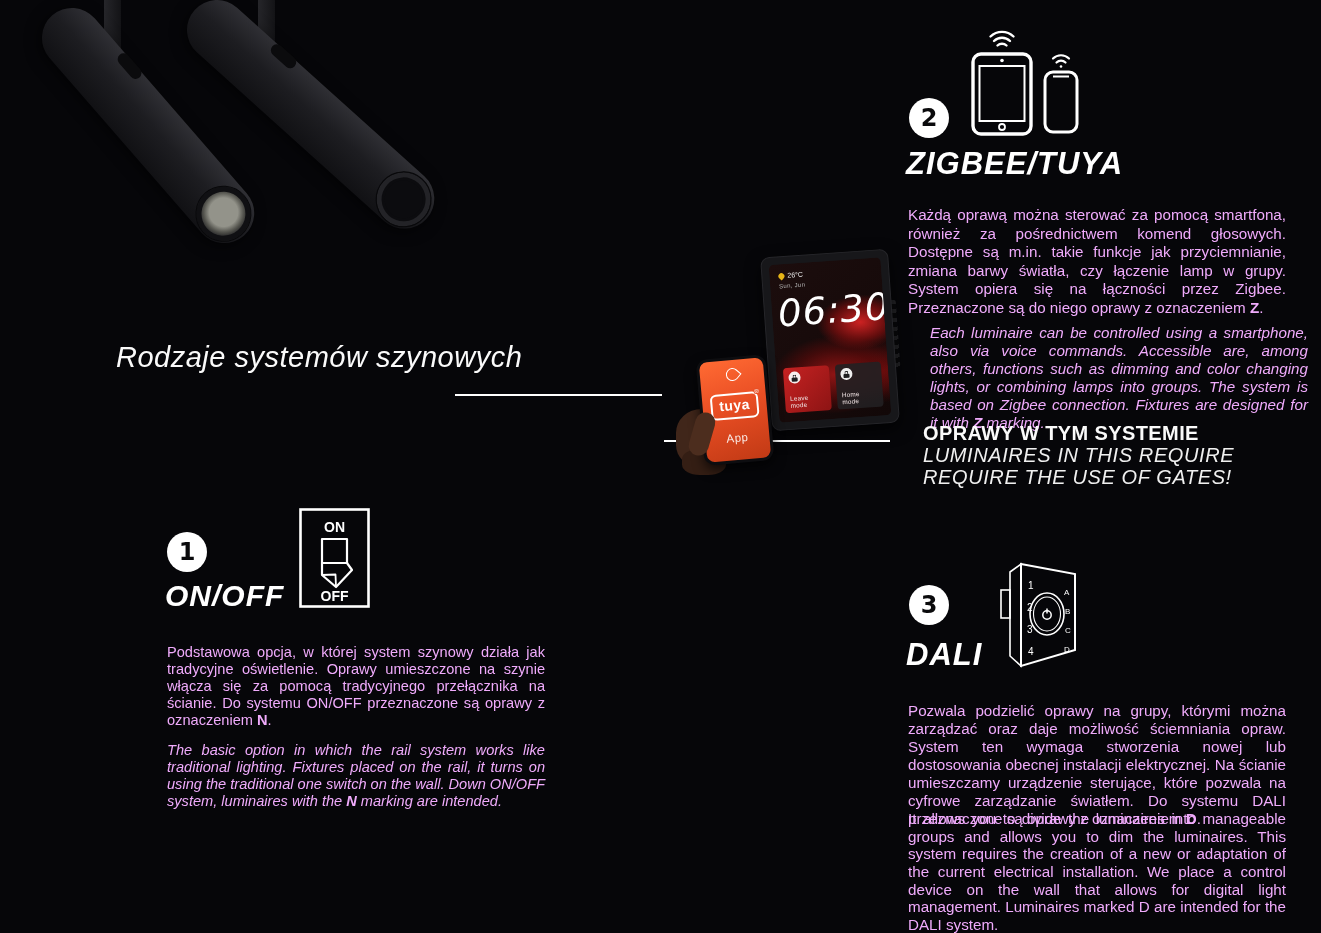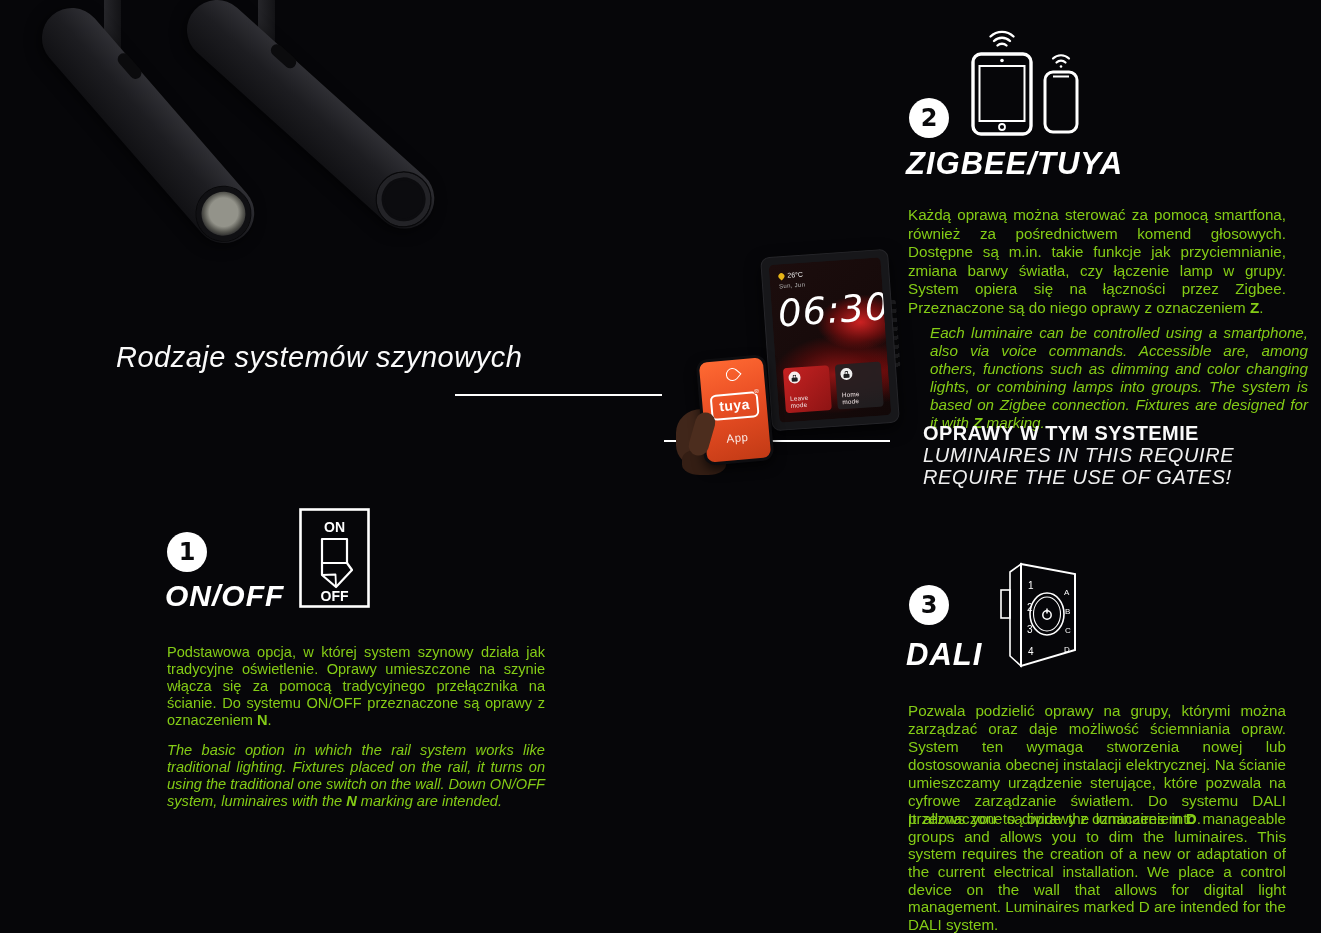--- a/index.html
+++ b/index.html
@@ -35,21 +35,21 @@
     font-family:"DejaVu Sans",sans-serif;}
   .badge1{left:167px;top:532px;} .badge2{left:909px;top:98px;} .badge3{left:909px;top:585px;}
 
   
   .sec-heading{position:absolute;font-style:italic;font-weight:700;letter-spacing:1px;color:#fff;}
   .h-onoff{left:165px;top:579px;font-size:30px;}
   .h-zigbee{left:906px;top:146px;font-size:31px;text-align:center;}
   .h-dali{left:906px;top:637px;font-size:31px;}
 
   
-  .para{position:absolute;text-align:justify;color:#84cc16;}
+  .para{position:absolute;text-align:justify;color:#f0abfc;}
   .para .mk{font-weight:700;}
   .p-left{width:378px;left:167px;font-size:14.6px;line-height:17px;}
   .p-right{width:378px;left:908px;font-size:15.2px;line-height:18.5px;}
   .p-pl1{top:629px;} .p-en1{top:727px;font-style:italic;}
   .p-pl2{top:191px;} .p-en2{top:309px;font-style:italic;line-height:18px;margin-left:22px;}
   .p-pl3{top:687px;line-height:18px;} .p-en3{top:795px;line-height:17.6px;}
 
   
   .warning{position:absolute;left:908px;top:422px;width:400px;margin-left:15px;}
   .warn-bold{font-size:20px;font-weight:700;line-height:22px;letter-spacing:.4px;}

